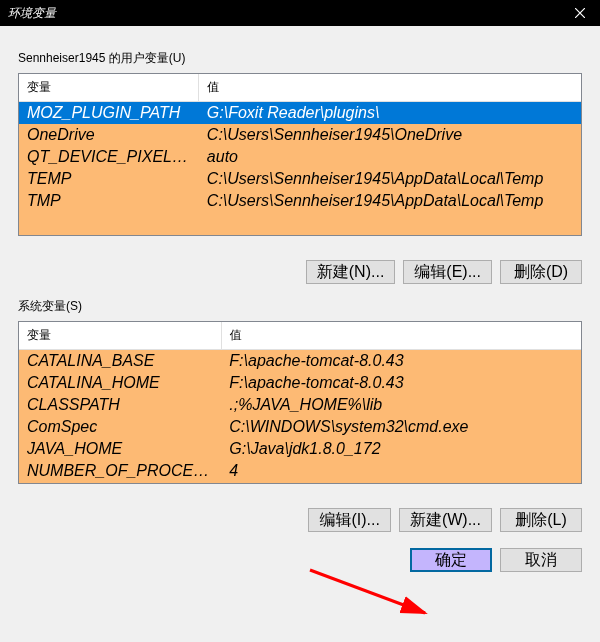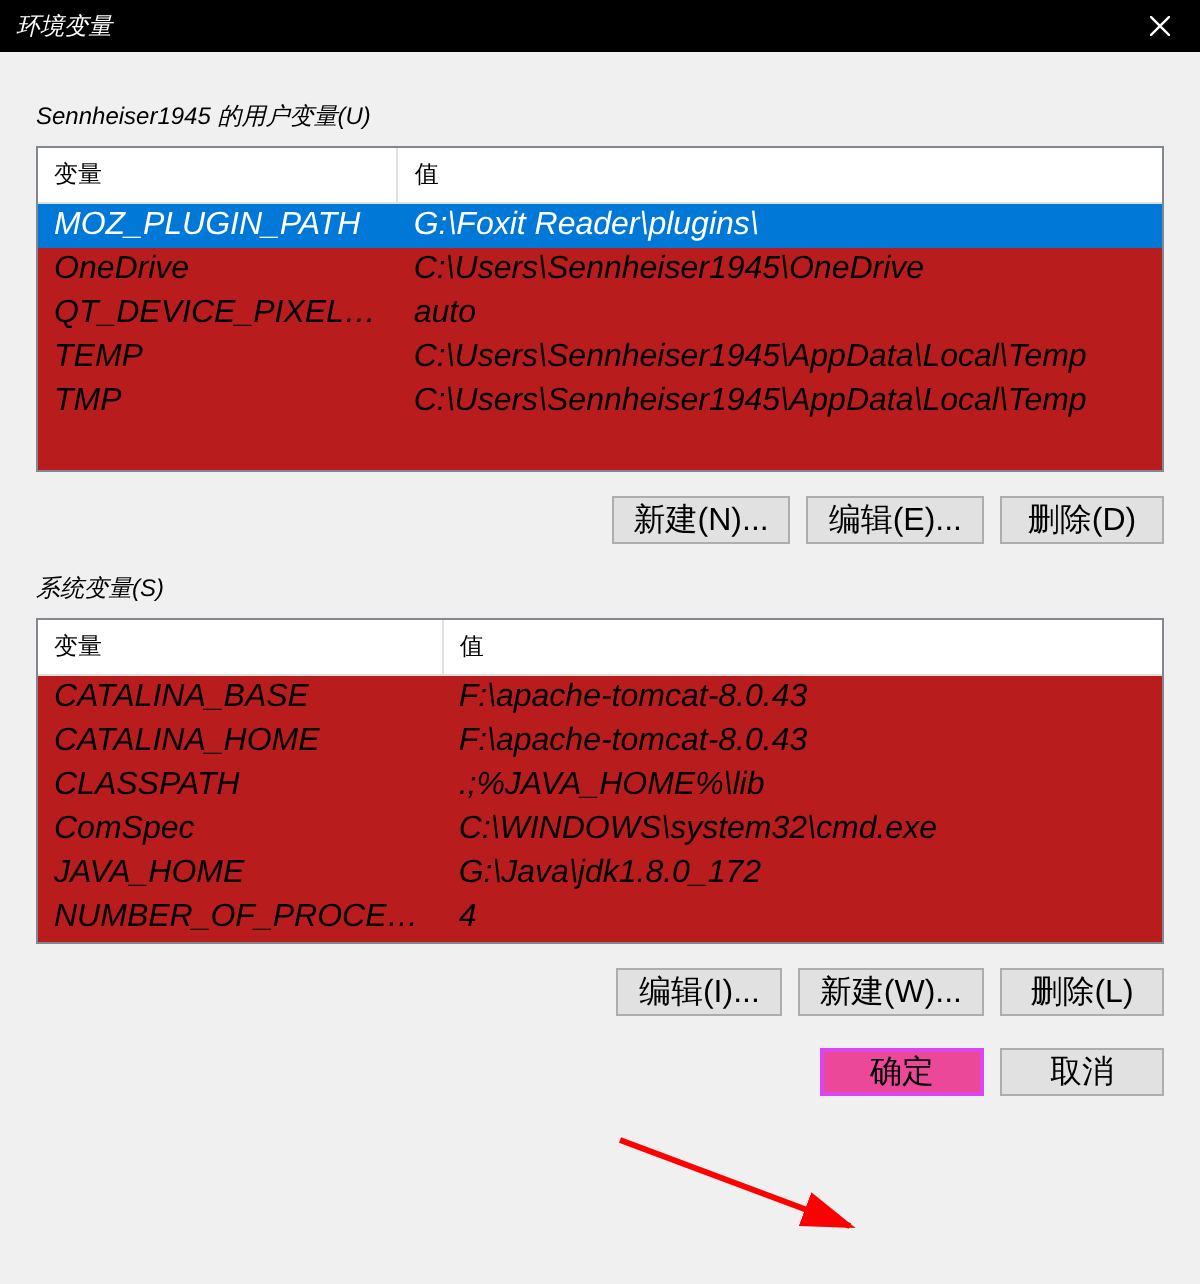--- a/index.html
+++ b/index.html
@@ -5,37 +5,37 @@
     * { margin: 0; padding: 0; box-sizing: border-box; font-family: "Microsoft YaHei", "Segoe UI", sans-serif; font-size: 12px; }
     body { width: 600px; height: 642px; background: #f0f0f0; position: relative; }
     
     .titlebar { background: #000; color: #fff; height: 26px; display: flex; align-items: center; justify-content: space-between; padding-left: 8px; font-style: italic; }
     .titlebar-title { font-size: 12px; }
     .close-btn { width: 40px; height: 26px; display: flex; align-items: center; justify-content: center; cursor: pointer; }
     .close-btn svg { width: 10px; height: 10px; }
     
     .content { padding: 14px 18px; }
     
-    .section-label { margin-bottom: 6px; margin-top: 10px; font-style: italic; }
+    .section-label { margin-bottom: 6px; margin-top: 10px; }
     
-    .table-container { border: 1px solid #828790; background: #b91c1c; height: 163px; overflow: hidden; margin-bottom: 12px; }
+    .table-container { border: 1px solid #828790; background: #fdba74; height: 163px; overflow: hidden; margin-bottom: 24px; }
     .table-container.sys { height: 163px; }
     
     table { width: 100%; border-collapse: collapse; table-layout: fixed; }
     thead th { text-align: left; font-weight: normal; padding: 5px 8px; background: #fff; border-bottom: 1px solid #e0e0e0; border-right: 1px solid #e0e0e0; font-size: 12px; }
     thead th:last-child { border-right: none; }
     tbody td { padding: 2px 8px; white-space: nowrap; overflow: hidden; text-overflow: ellipsis; font-size: 16px; line-height: 18px; font-style: italic; }
     
     tr.selected td { background: #0078d7; color: #fff; }
     
     .button-row { display: flex; justify-content: flex-end; gap: 8px; margin-bottom: 14px; }
     .button-row.final { margin-top: 16px; margin-bottom: 0; }
     
     button.win-btn { min-width: 82px; height: 24px; background: #e1e1e1; border: 1px solid #adadad; cursor: pointer; font-size: 16px; padding: 0 10px; }
-    button.win-btn.highlighted { border: 2px solid #d946ef; background: #ec4899; }
+    button.win-btn.highlighted { border: 2px solid #0369a1; background: #c4b5fd; }
     
     .arrow-overlay { position: absolute; pointer-events: none; }
     
     .col-name { width: 32%; }
     .col-value { width: 68%; }
     
     .col-name-sys { width: 36%; }
     .col-value-sys { width: 64%; }
   </style>
 </head>

